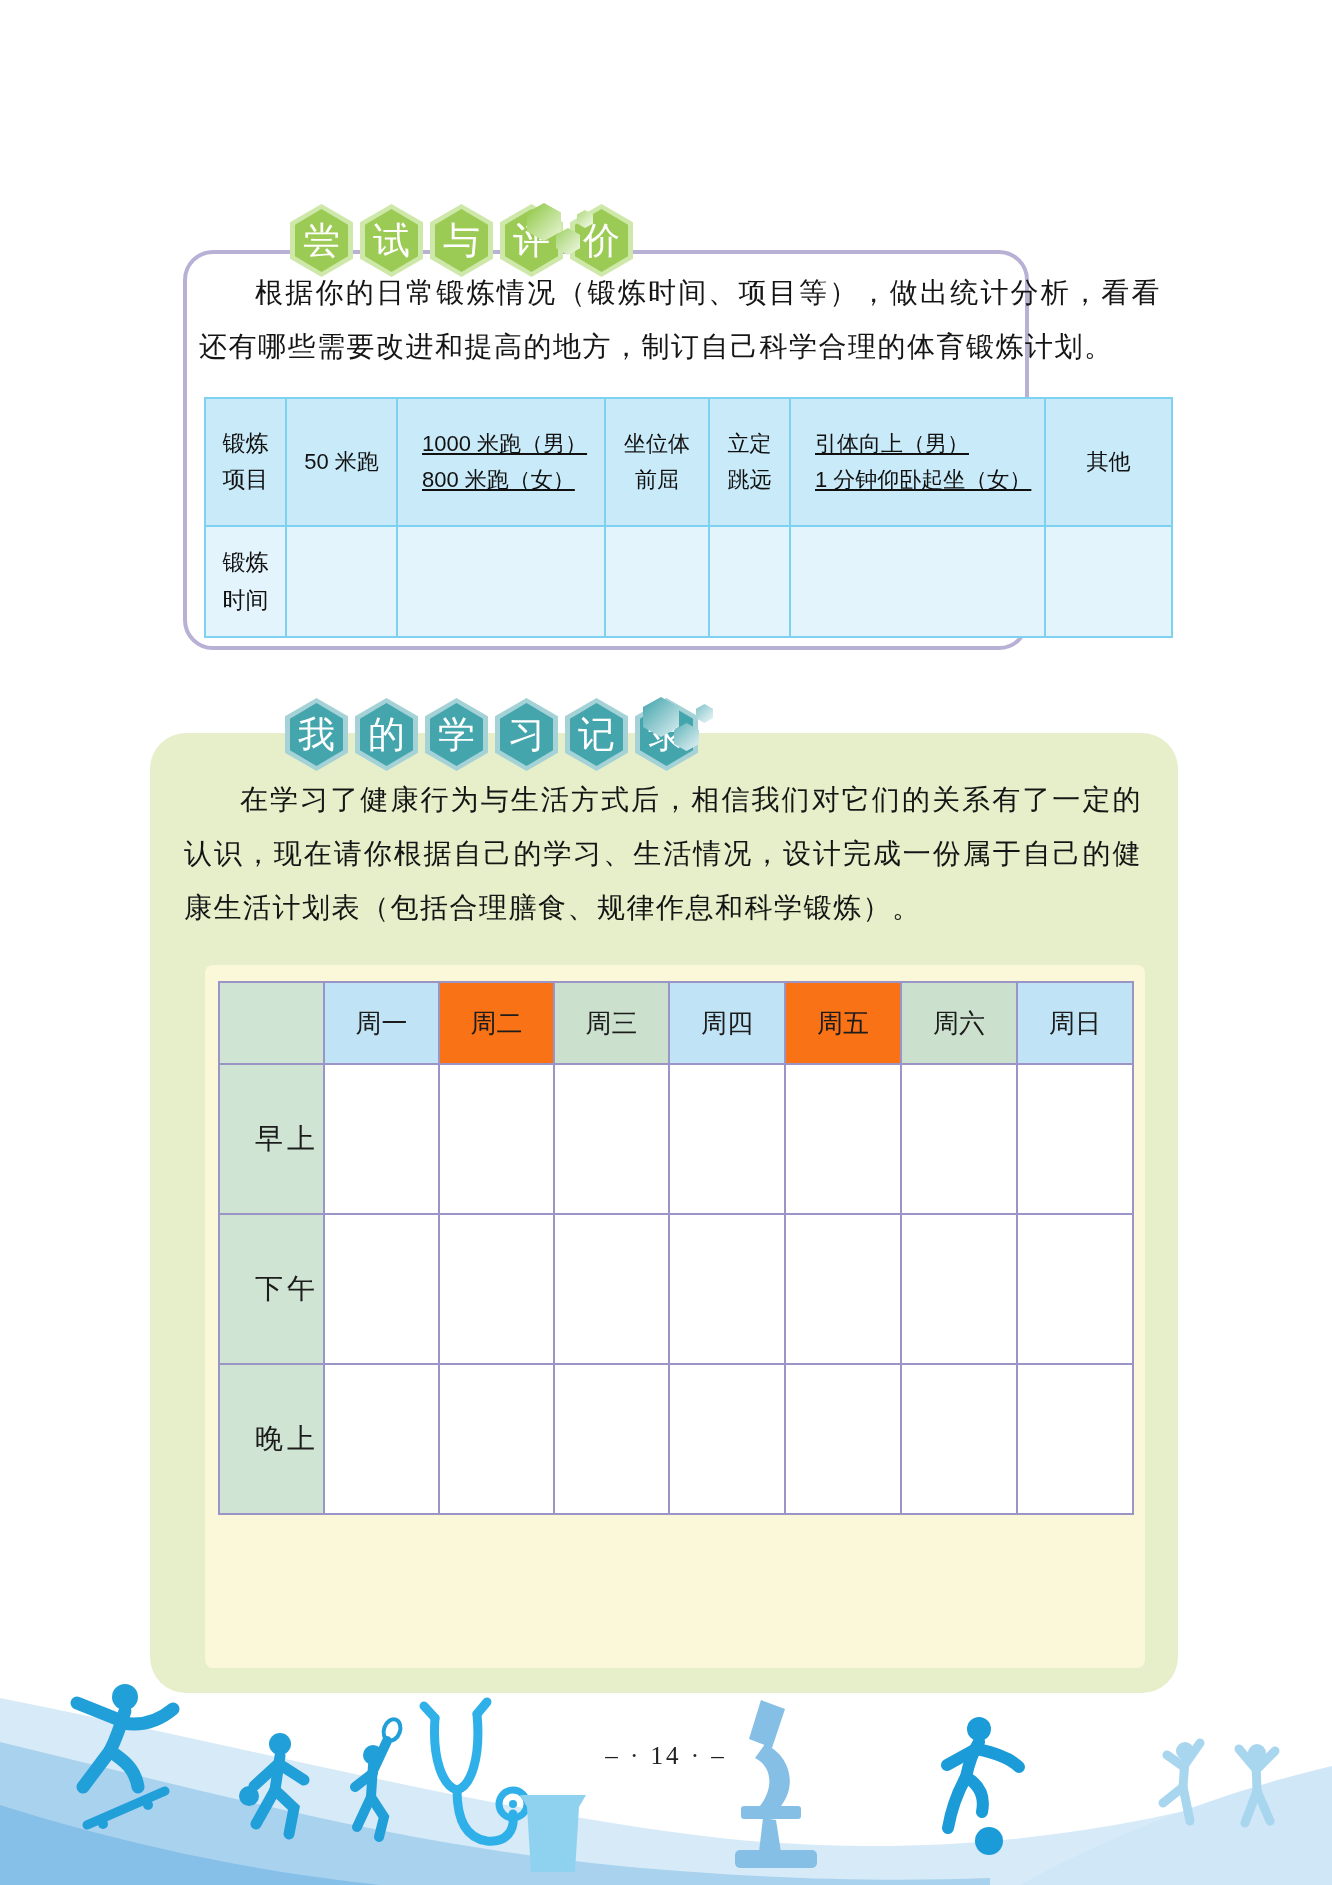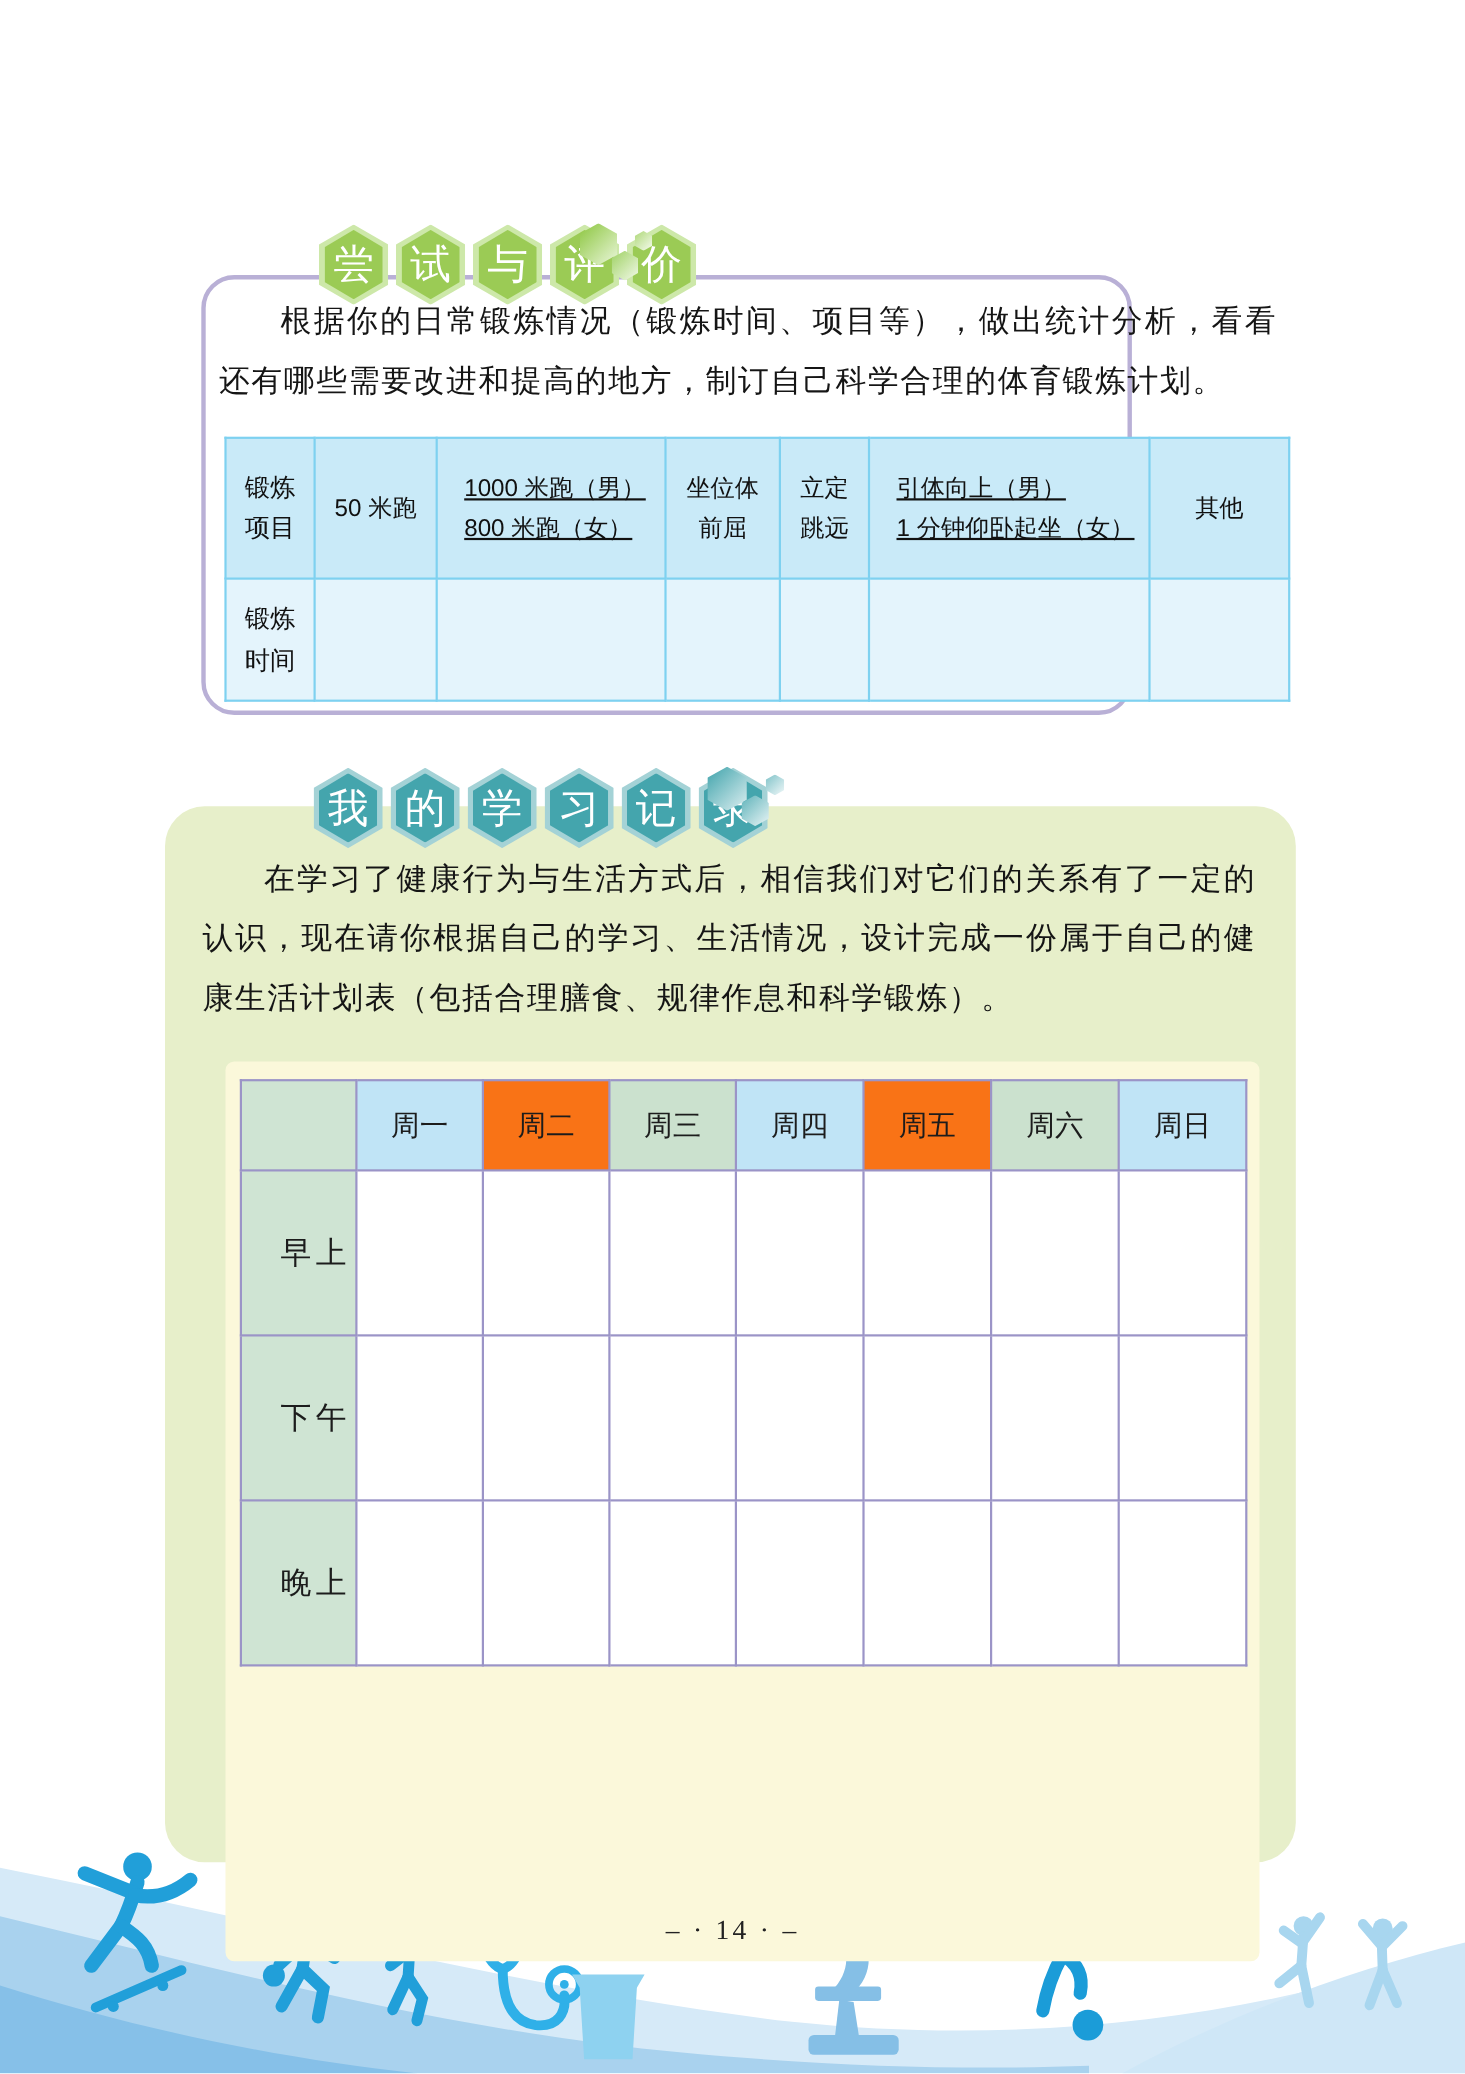--- a/index.html
+++ b/index.html
@@ -45,21 +45,21 @@
     border-collapse:collapse;table-layout:fixed;
   }
   .ex-table td{border:2px solid #7ed1f0;color:#111;}
   .ex-table .hrow td{background:#c9eaf8;height:124px;font-size:22px;white-space:pre-line;line-height:36px;}
   .ex-table .brow td{background:#e4f4fc;height:107px;font-size:22px;white-space:pre-line;line-height:38px;}
   .ex-table td.ctr{text-align:center;}
   .ex-table td.lft{text-align:left;padding-left:24px;text-decoration:underline;}
   .ex-table td.kai{font-family:"Liberation Serif",serif;font-size:23px;}
   
   .cream-panel{
-    position:absolute;left:55px;top:232px;width:940px;height:818px;
+    position:absolute;left:55px;top:232px;width:940px;height:703px;
     background:#fbf8da;border-radius:8px;
   }
   .week-table{
     position:absolute;left:13px;top:16px;width:914px;
     border-collapse:collapse;table-layout:fixed;
   }
   .week-table td{border:2px solid #9b94c7;color:#1c1c1c;}
   .week-table .dhead td{height:78px;text-align:center;font-size:26px;}
   .week-table .trow td{height:146px;background:#ffffff;}
   .week-table td.lbl{background:#cfe4d3;text-align:center;

